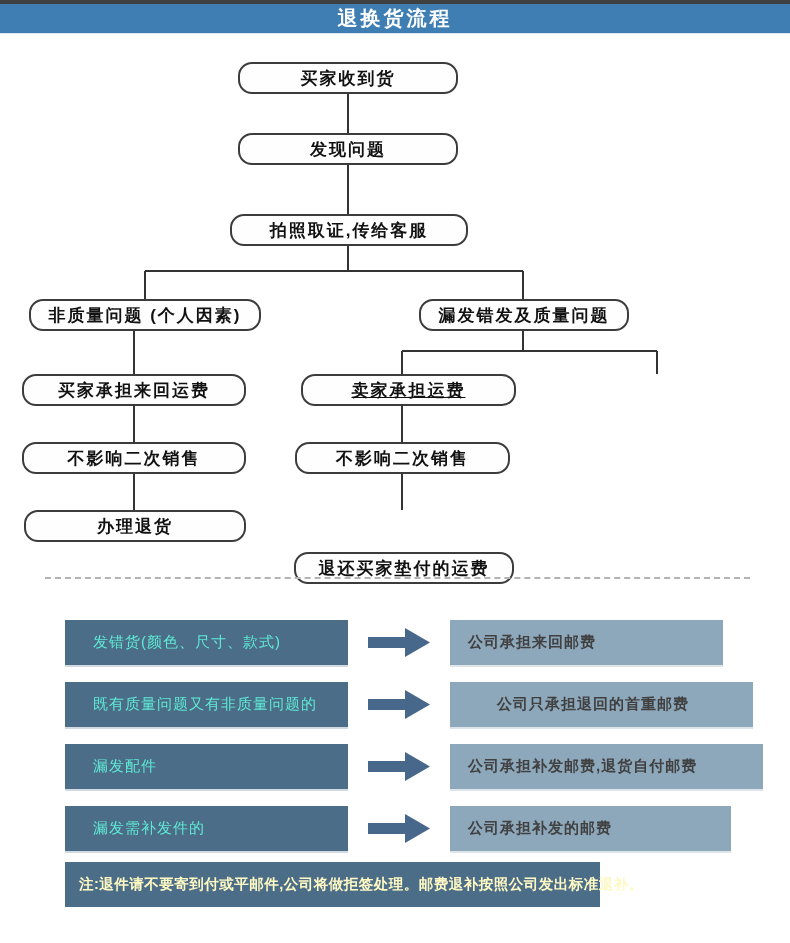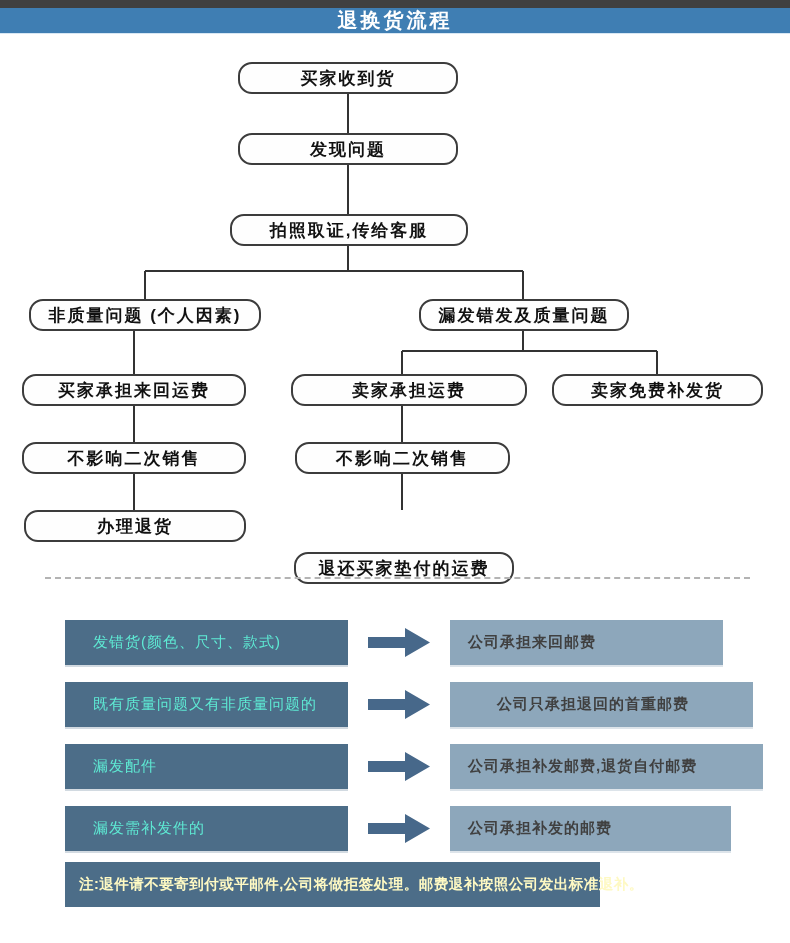--- a/index.html
+++ b/index.html
@@ -9,21 +9,21 @@
     height: 943px;
     background: #ffffff;
     font-family: "Liberation Sans", "DejaVu Sans", sans-serif;
     overflow: hidden;
   }
   
   .header {
     position: absolute; top: 0; left: 0;
     width: 790px; height: 34px;
     background: #3f7eb3;
-    border-top: 8px solid #404040;
+    border-top: 4px solid #404040;
     border-bottom: 1px solid #d7e7f4;
     box-sizing: border-box;
     display: flex; align-items: center; justify-content: center;
   }
   .header-title {
     color: #ffffff; font-size: 20px; font-weight: bold; letter-spacing: 3px;
   }
   
   .flow-box {
     position: absolute; height: 32px; box-sizing: border-box;
@@ -92,22 +92,21 @@
              M402,406 V442
              M402,474 V510" stroke="#333333" stroke-width="2" fill="none"></path>
   </svg>
 
   <div class="flow-box" style="left:238px; top:62px;  width:220px;">买家收到货</div>
   <div class="flow-box" style="left:238px; top:133px; width:220px;">发现问题</div>
   <div class="flow-box" style="left:29px;  top:299px; width:232px;">非质量问题 (个人因素)</div>
   <div class="flow-box" style="left:230px; top:214px; width:238px;">拍照取证,传给客服</div>
   <div class="flow-box" style="left:419px; top:299px; width:210px;">漏发错发及质量问题</div>
   <div class="flow-box" style="left:22px;  top:374px; width:224px;">买家承担来回运费</div>
-  <div class="flow-box" style="left:291px; top:374px; width:236px;">卖家承担运费</div>
-  <div class="flow-box" style="left:552px; top:374px; width:211px;">卖家免费补发货</div>
+  <div class="flow-box" style="left:301px; top:374px; width:215px;text-decoration:underline;">卖家承担运费</div>
   <div class="flow-box" style="left:22px;  top:442px; width:224px;">不影响二次销售</div>
   <div class="flow-box" style="left:295px; top:442px; width:215px;">不影响二次销售</div>
   <div class="flow-box" style="left:24px;  top:510px; width:222px;">办理退货</div>
   <div class="flow-box" style="left:294px; top:510px; width:220px;margin-top:42px;">退还买家垫付的运费</div>
 
   <div class="divider"></div>
 
   <div class="dark-box" style="top:620px; left:65px;  width:283px;">发错货(颜色、尺寸、款式)</div>
   <svg class="arrow" style="top:627px; left:368px;" width="62" height="31">
     <polygon points="0,10 37,10 37,1 62,15.5 37,30 37,21 0,21" fill="#47688a"></polygon>

